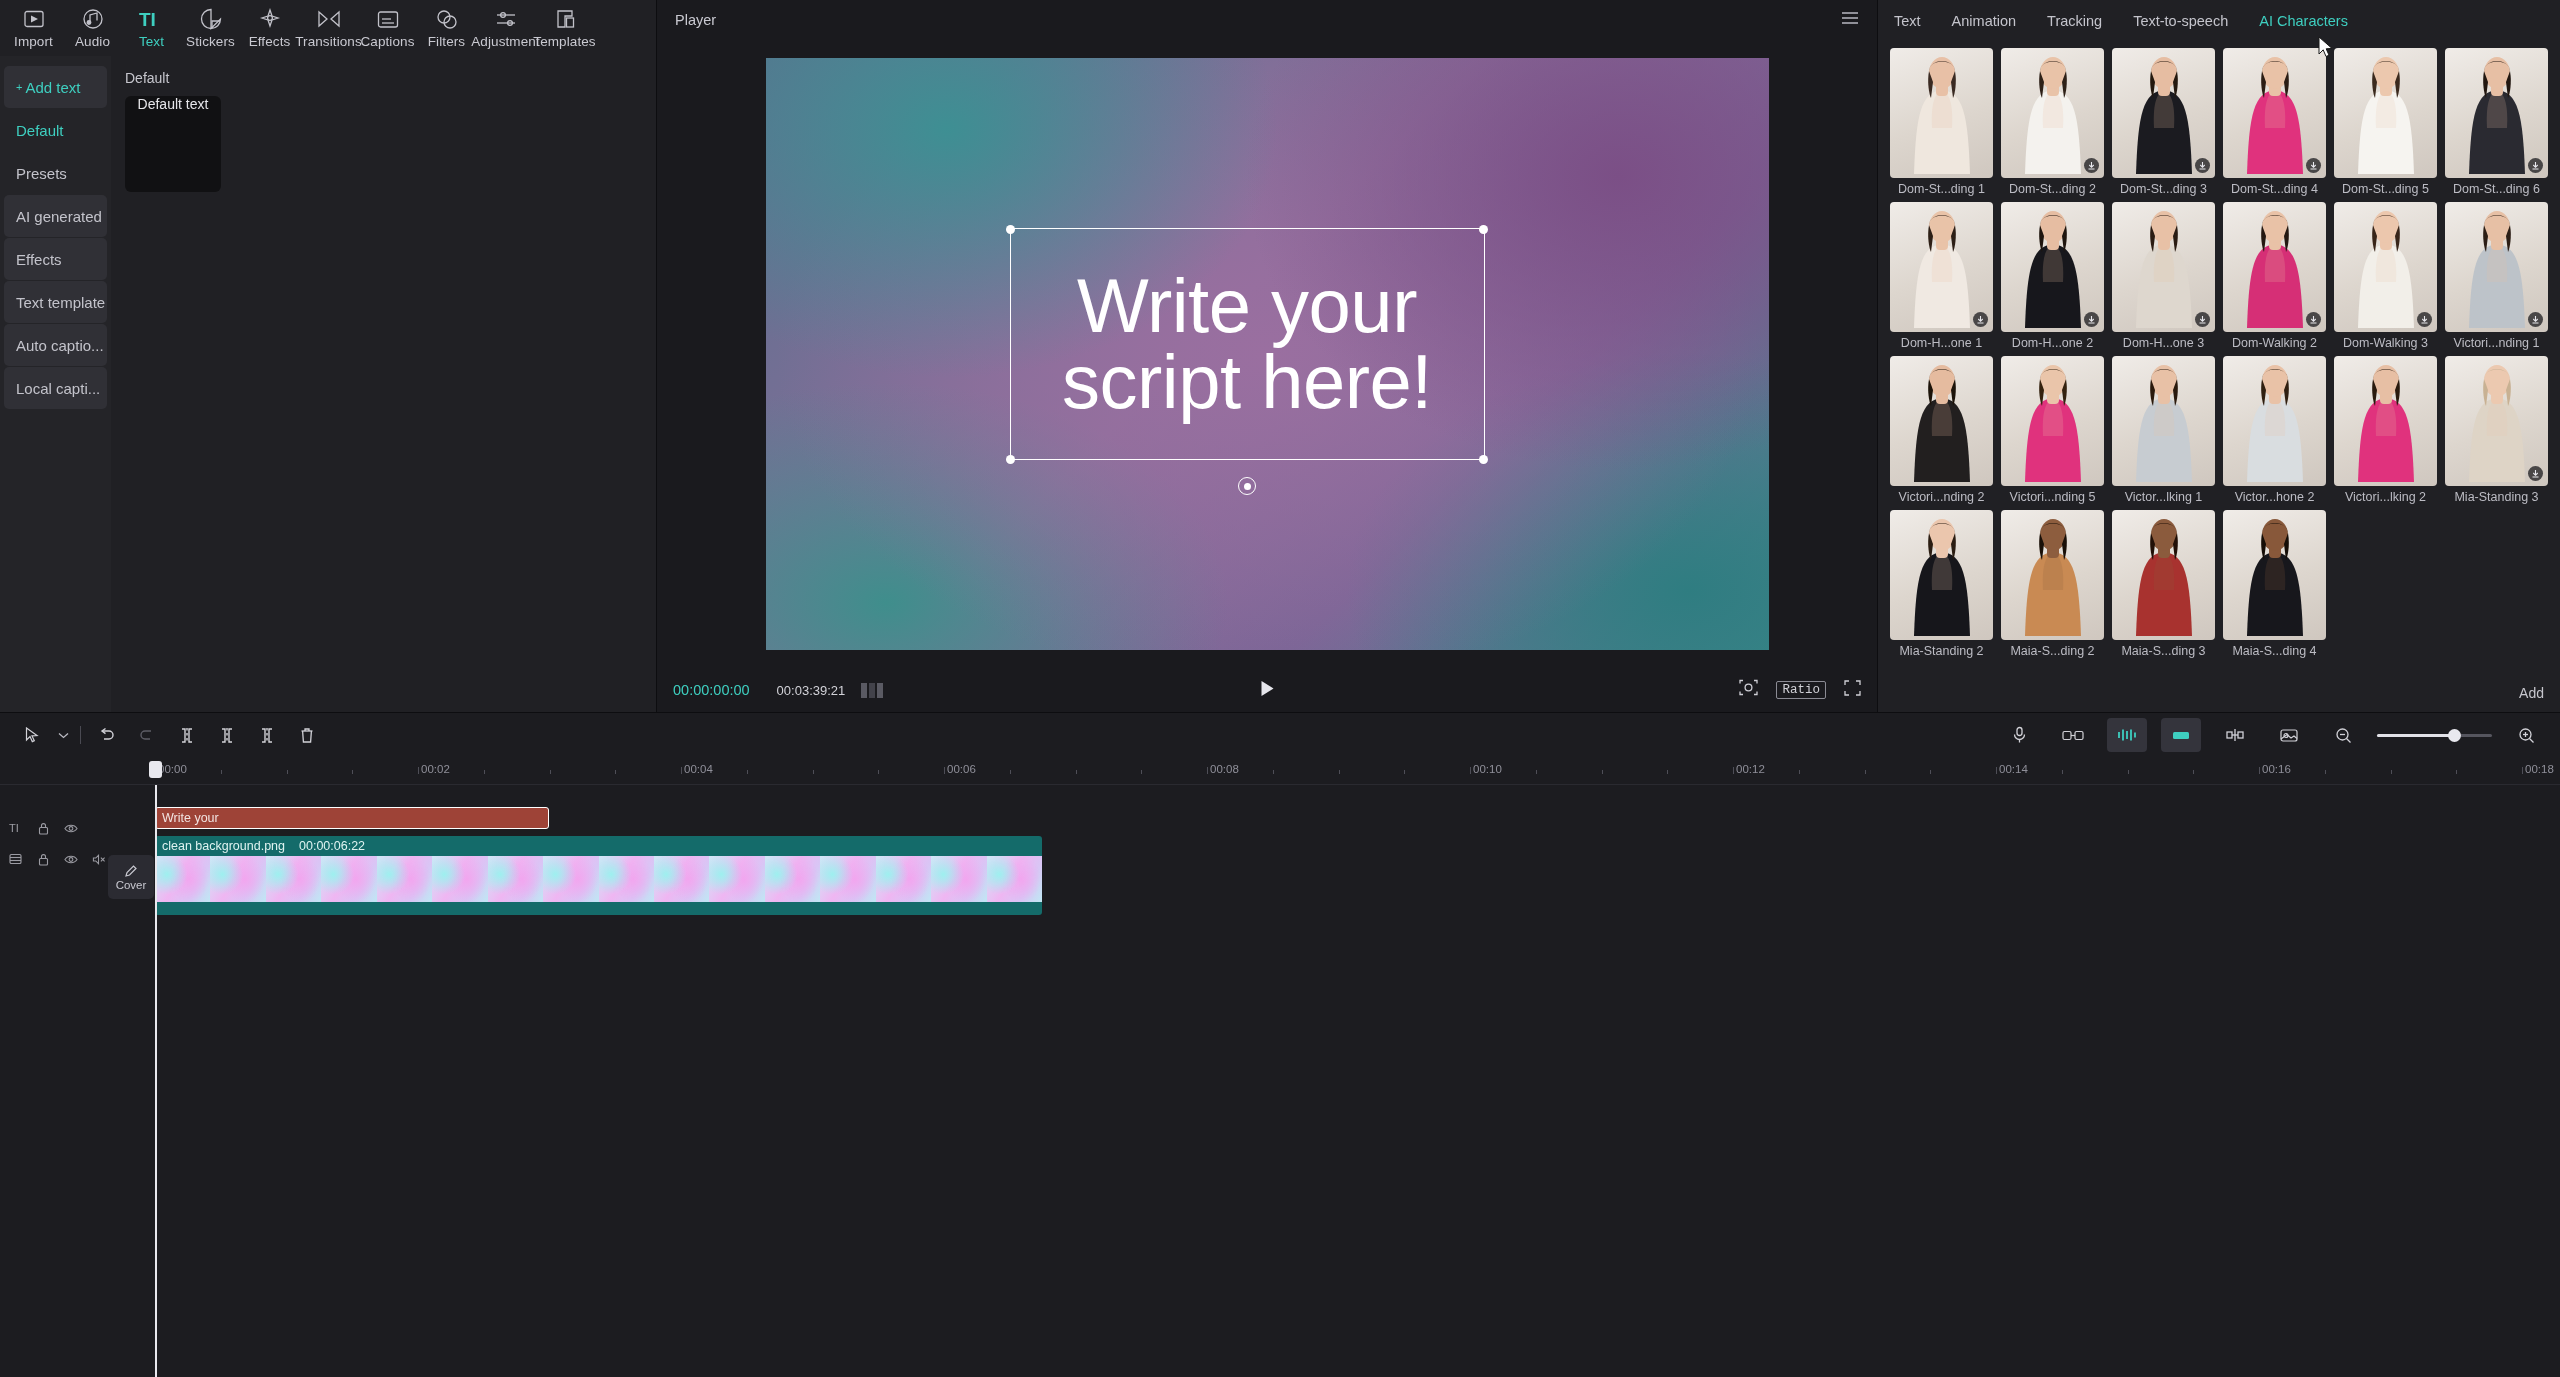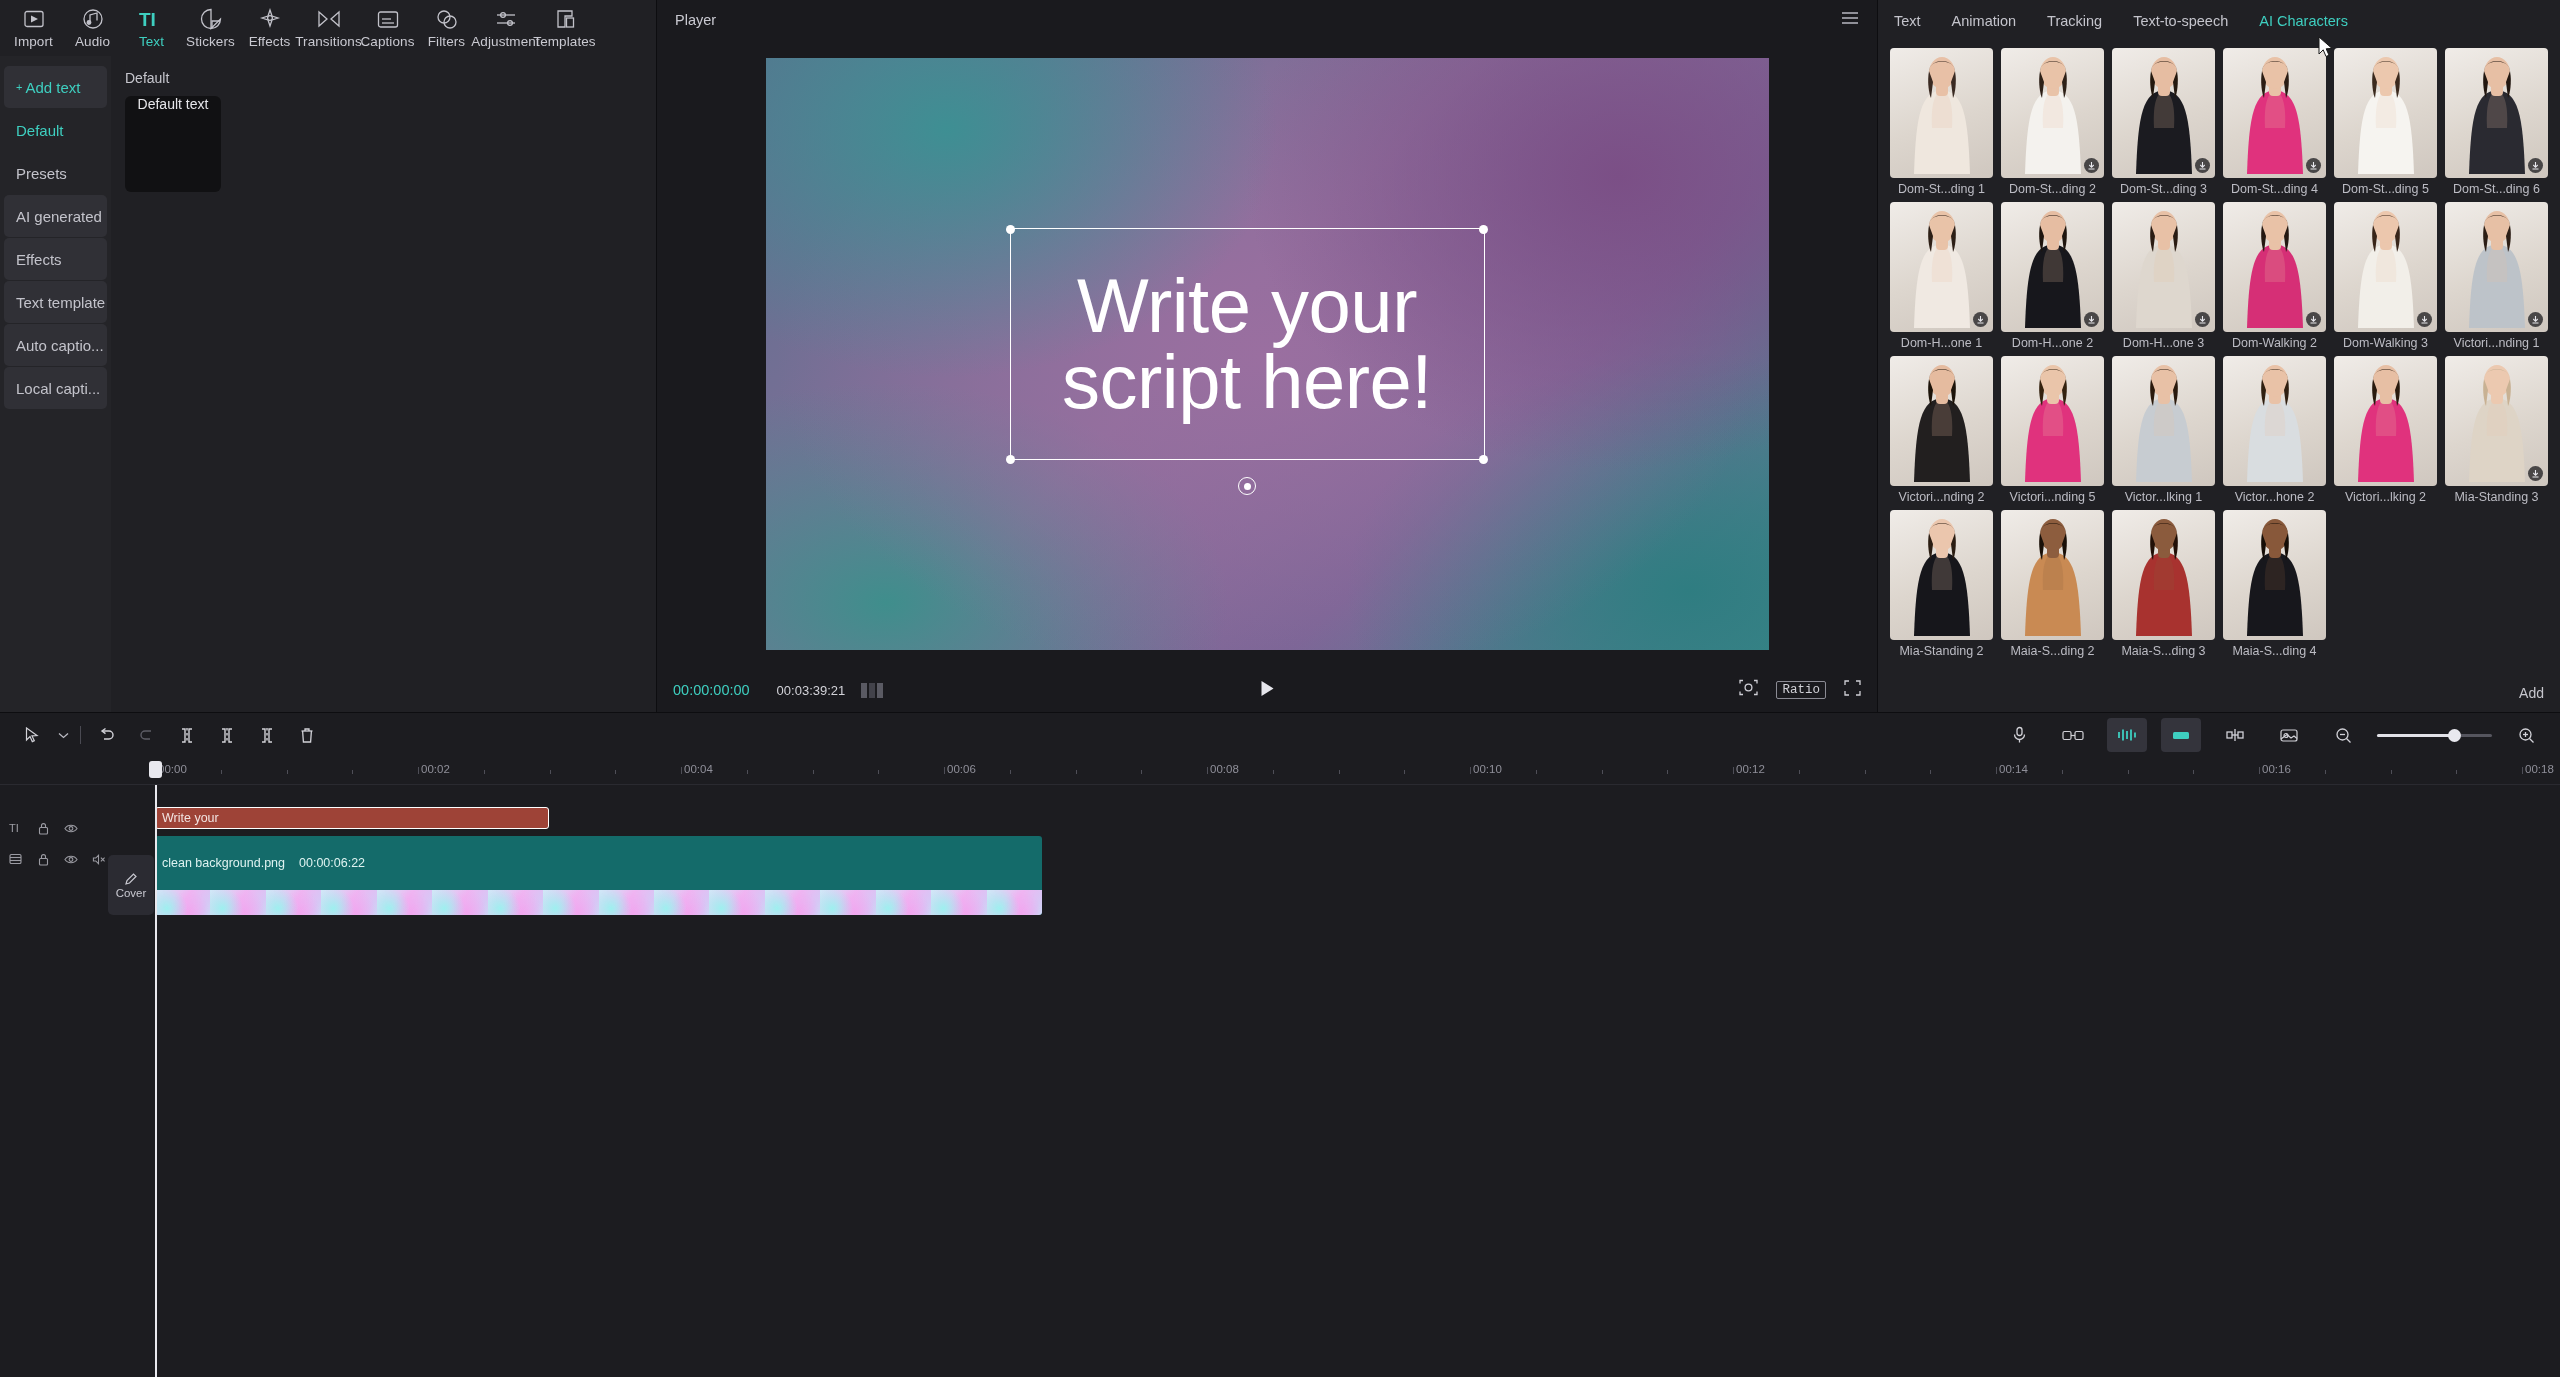--- a/index.html
+++ b/index.html
@@ -102,28 +102,28 @@
   .zoom-knob { position: absolute; left: 62%; width: 13px; height: 13px; border-radius: 50%; background: #e9e9ef; }
 
   .ruler { height: 28px; background: #1c1c20; position: relative; border-bottom: 1px solid #2a2a30; }
   .ruler .tick { position: absolute; top: 10px; width: 1px; height: 7px; background: #4e4e57; }
   .ruler .lbl { position: absolute; top: 6px; font-size: 11.5px; color: #8f8f99; transform: translateX(3px); }
 
   .tracks { flex: 1; position: relative; }
   .track-gutter { position: absolute; left: 0; top: 0; width: 155px; height: 100%; background: #1c1c20; z-index: 3; }
   .gutter-row { position: absolute; left: 0; display: flex; align-items: center; gap: 14px; padding-left: 8px; height: 22px; }
   .g-ico { width: 14px; height: 14px; display: flex; align-items: center; justify-content: center; cursor: pointer; opacity: .82; }
-  .cover-btn { position: absolute; left: 108px; width: 46px; height: 60px; background: #2b2b32; border-radius: 5px;
+  .cover-btn { position: absolute; left: 108px; width: 46px; height: 44px; background: #2b2b32; border-radius: 5px;
                display: flex; flex-direction: column; align-items: center; justify-content: center; gap: 1px; cursor: pointer; }
   .cover-btn span { font-size: 11.5px; color: #c9c9d1; }
 
   .clip-text { position: absolute; background: #9e4337; border: 1.6px solid #ffffff; border-radius: 3px; overflow: hidden; }
   .clip-text .c-lbl { font-size: 12.5px; color: #f2e4e2; padding: 3px 6px; white-space: nowrap; }
   .clip-media { position: absolute; background: #146b6a; border-radius: 3px; overflow: hidden; }
-  .clip-media .c-head { display: flex; gap: 14px; padding: 20px 7px; font-size: 12.5px; color: #dff3f1; white-space: nowrap; }
+  .clip-media .c-head { display: flex; gap: 14px; padding: 3px 7px; font-size: 12.5px; color: #dff3f1; white-space: nowrap; }
   .clip-media .c-strip { display: flex; height: 46px; }
   .frame { width: 57px; height: 100%;
            background: radial-gradient(ellipse 60% 70% at 22% 40%, #9ef0ef 0%, rgba(158,240,239,0) 62%),
                        radial-gradient(ellipse 55% 80% at 62% 50%, #f2a6ef 0%, rgba(242,166,239,0) 65%),
                        linear-gradient(120deg, #cfe9f7 0%, #efb6f2 45%, #d8c6f5 72%, #bfe8f4 100%); }
 
   .playhead { position: absolute; top: 0; width: 1.5px; background: #e8e8ee; z-index: 6; }
   .playhead .ph-cap { position: absolute; top: -24px; left: -6px; width: 13px; height: 17px; background: #e8e8ee; border-radius: 3px; }
 
   .cursor-arrow { position: absolute; left: 2318px; top: 36px; z-index: 40; }

